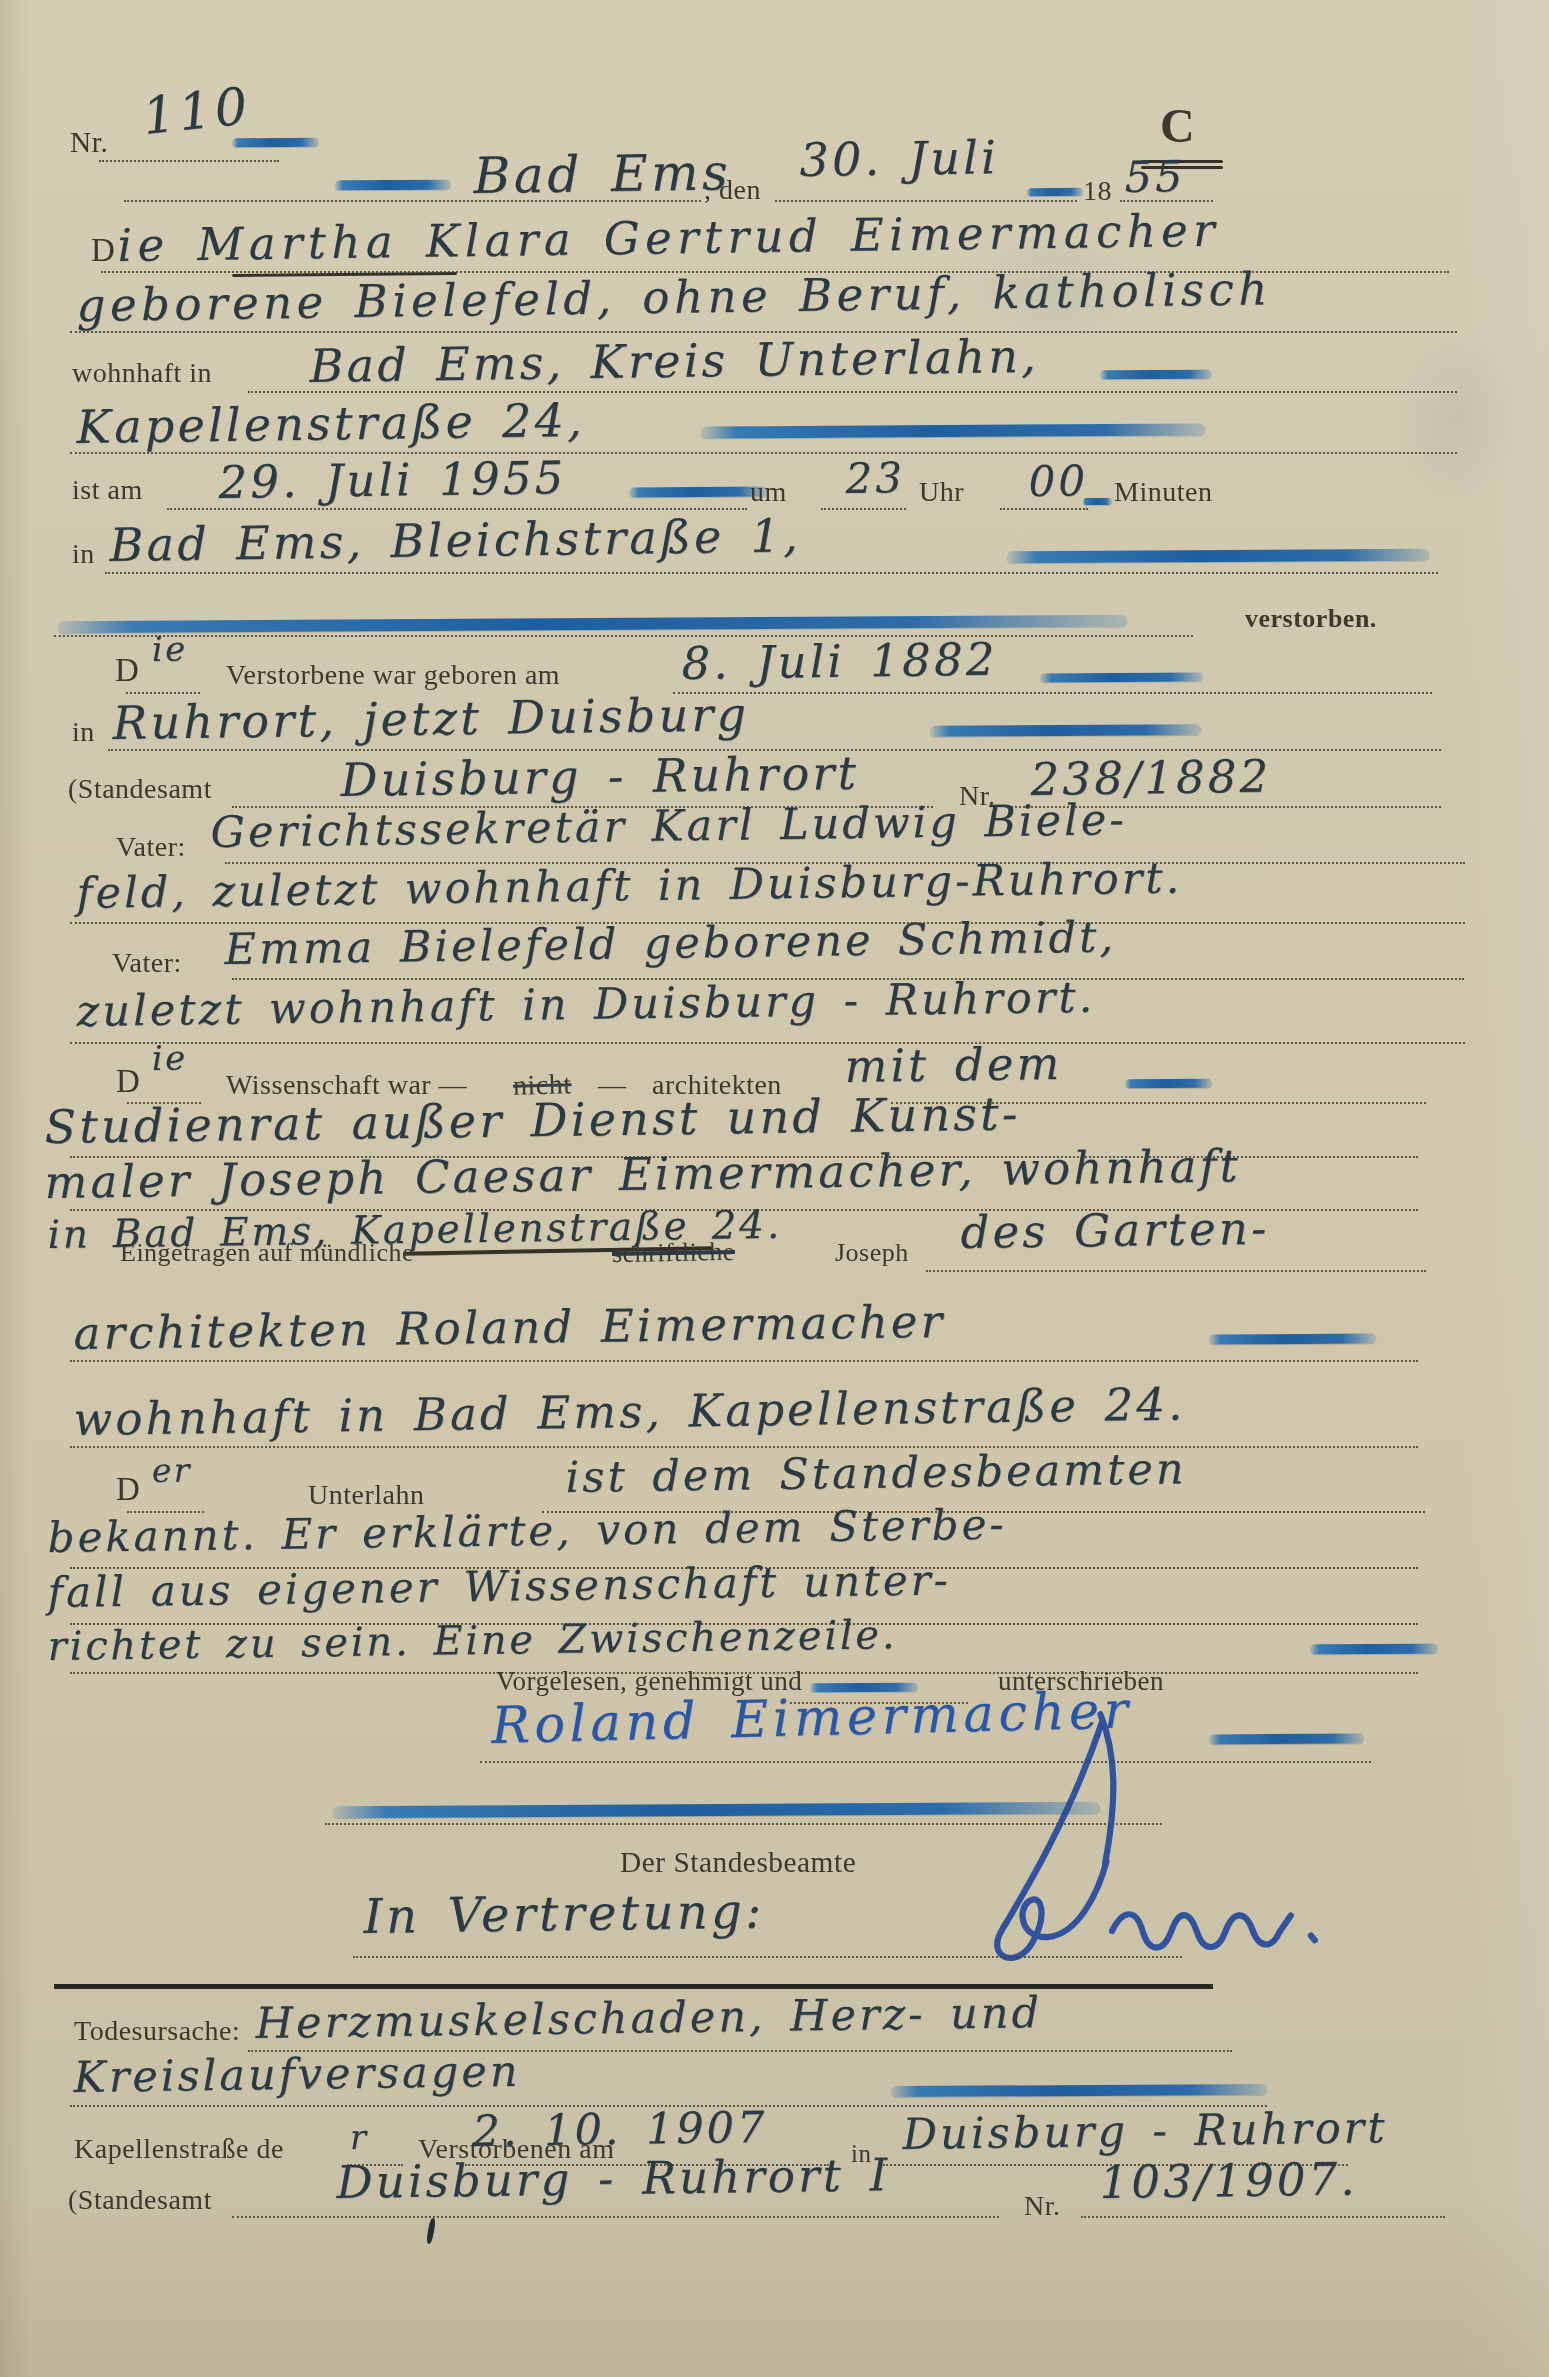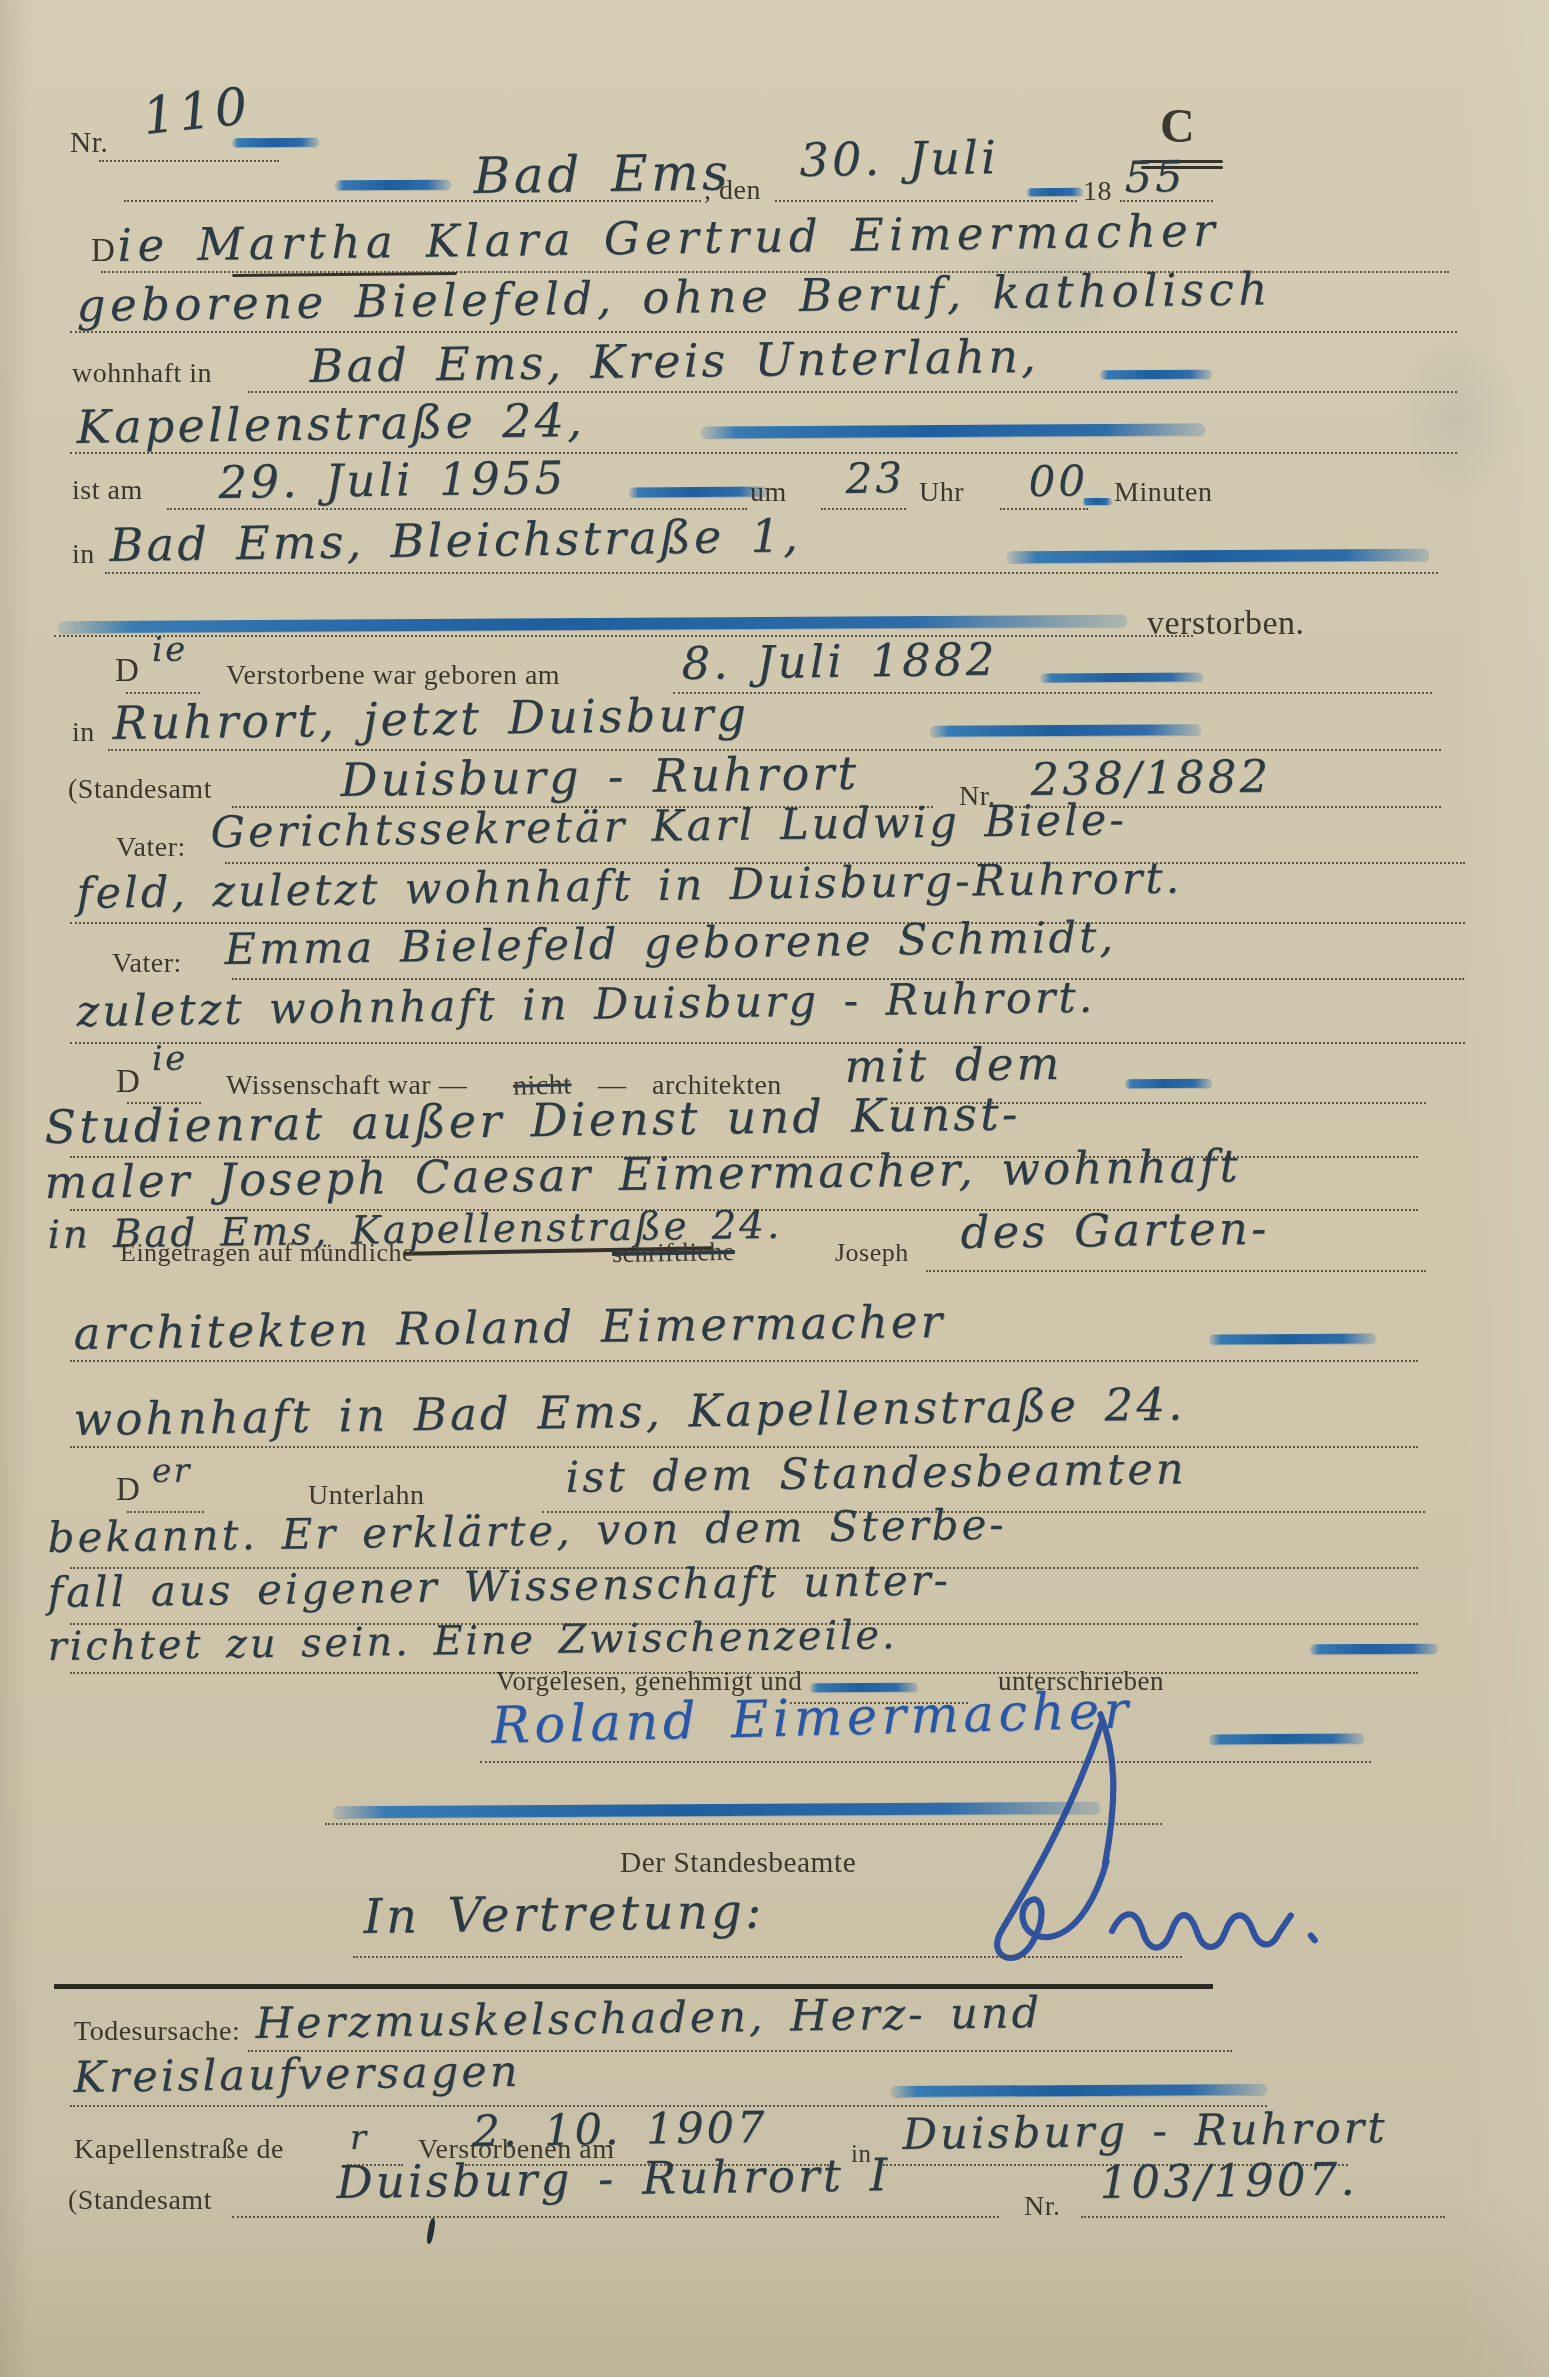--- a/index.html
+++ b/index.html
@@ -86,21 +86,21 @@
   <div class="bl" style="left:1083px;top:498px;width:29.4px;height:7px;"></div>
   <span class="pr" style="left:1114px;top:476px;">Minuten</span>
 
   <span class="pr" style="left:72px;top:538px;">in</span>
   <span class="hw" style="left:110px;top:518px;font-size:46px;">Bad Ems, Bleichstraße 1,</span>
   <div class="bl" style="left:1007px;top:550px;width:422px;height:11.6px;"></div>
   <div class="dl" style="left:105px;top:572px;width:1333px;"></div>
 
   <div class="bl" style="left:58px;top:618px;width:1069px;height:12.4px;"></div>
   <div class="dl" style="left:54px;top:635px;width:1139px;"></div>
-  <span class="pr" style="left:1147px;top:604px;font-size:34px;">verstorben.</span>
+  <span class="pr" style="left:1245px;top:604px;font-size:26px;font-weight:bold;">verstorben.</span>
 
   <span class="pr" style="left:115px;top:652px;font-size:33px;">D</span>
   <span class="hw" style="left:152px;top:629px;font-size:34px;">ie</span>
   <div class="dl" style="left:126px;top:692px;width:74px;"></div>
   <span class="pr" style="left:226px;top:659px;">Verstorbene war geboren am</span>
   <span class="hw" style="left:682px;top:637px;font-size:45px;">8. Juli 1882</span>
   <div class="bl" style="left:1040px;top:673px;width:163px;height:9.3px;"></div>
   <div class="dl" style="left:673px;top:692px;width:759px;"></div>
 
   <span class="pr" style="left:72px;top:716px;">in</span>

